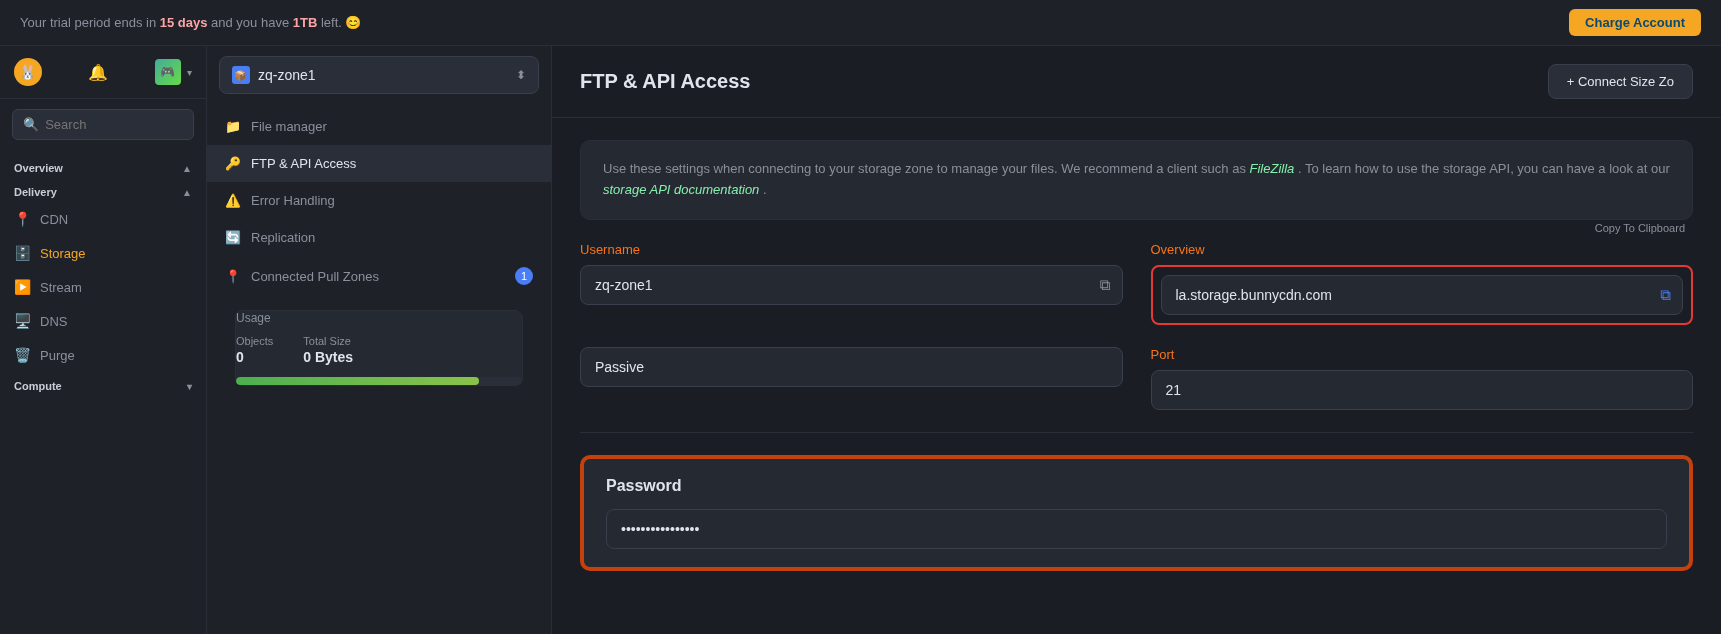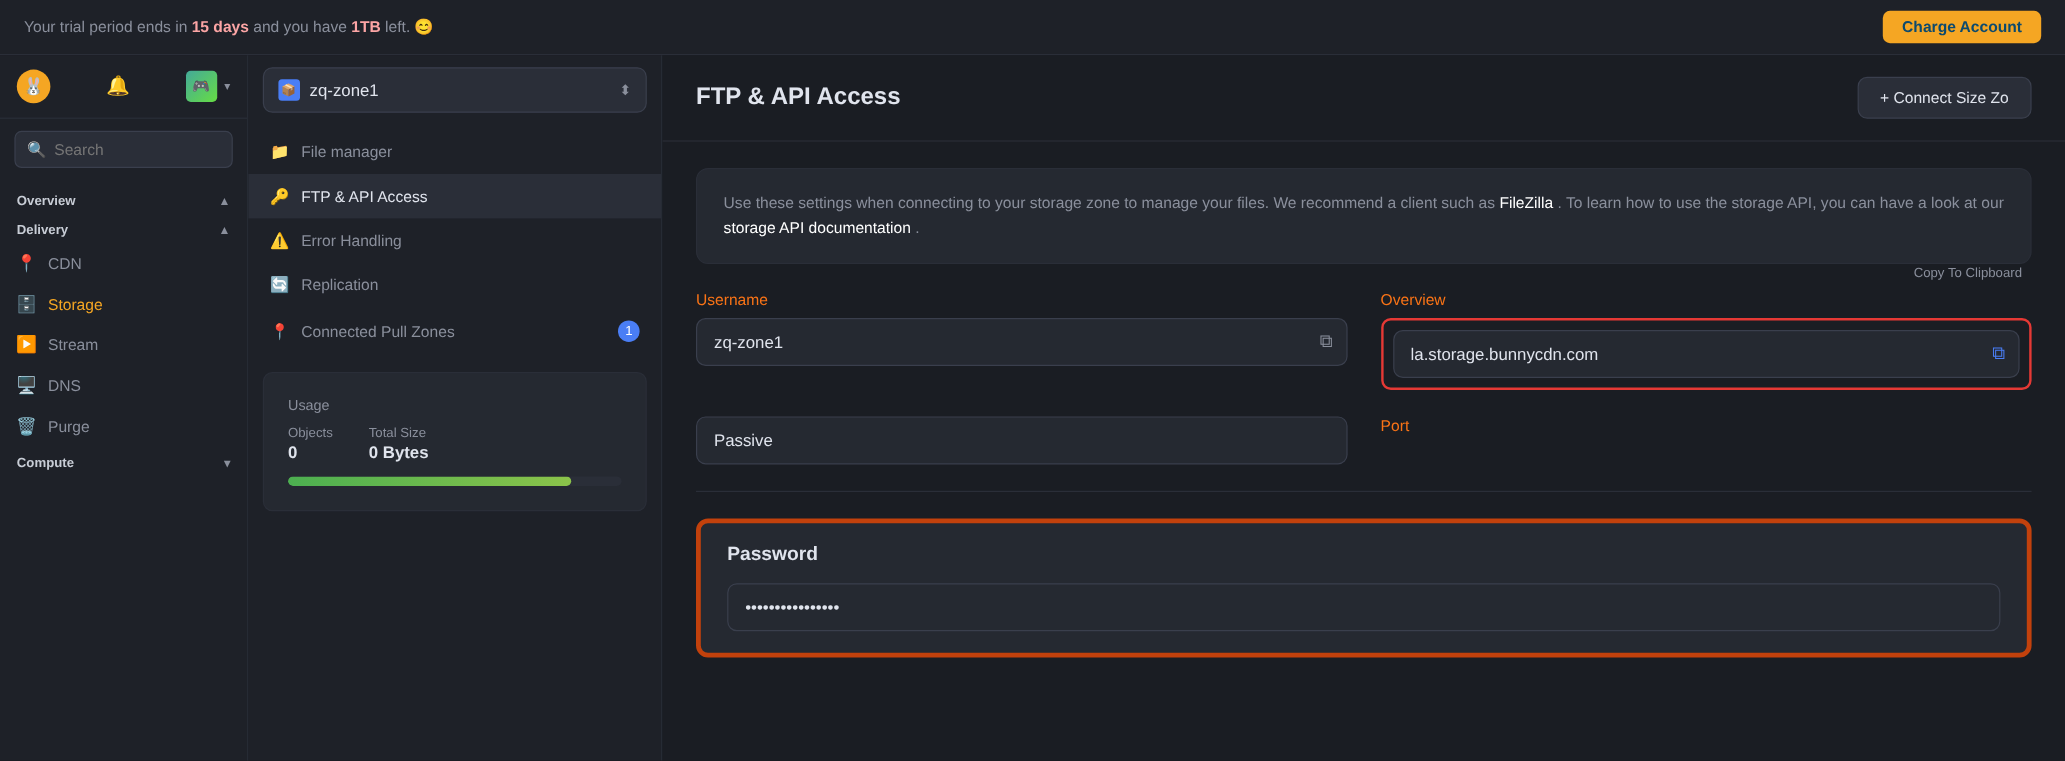--- a/index.html
+++ b/index.html
@@ -205,25 +205,25 @@
       width: 18px;
       height: 18px;
       border-radius: 50%;
       display: flex;
       align-items: center;
       justify-content: center;
       margin-left: auto;
     }
 
     .usage-section {
-      margin: 10px 12px;
+      margin: 10px 28px;
       background: #252931;
       border: 1px solid #2a2e38;
       border-radius: 8px;
-      padding: 20px;
+      padding: 0;
     }
     .usage-title { font-size: 12px; color: #8a8f9c; margin-bottom: 10px; }
     .usage-stats { display: flex; gap: 30px; margin-bottom: 12px; }
     .usage-stat-label { font-size: 11px; color: #8a8f9c; margin-bottom: 2px; }
     .usage-stat-value { font-size: 14px; color: #e0e4ed; font-weight: 600; }
     .usage-bar {
       height: 8px;
       background: #2a2e38;
       border-radius: 4px;
       overflow: hidden;
@@ -268,21 +268,21 @@
     .content-body { padding: 22px 28px; }
 
     .info-box {
       background: #252931;
       border: 1px solid #2a2e38;
       border-radius: 10px;
       padding: 18px 22px;
       margin-bottom: 22px;
     }
     .info-text { font-size: 13px; color: #8a8f9c; line-height: 1.6; }
-    .info-text a { color: #ffffff; text-decoration: none; }
+    .info-text a { color: #86efac; text-decoration: none; font-style: italic; }
 
     .form-grid {
       display: grid;
       grid-template-columns: 1fr 1fr;
       gap: 22px 28px;
     }
     .form-group { display: flex; flex-direction: column; gap: 8px; }
     .form-label { font-size: 13px; color: #f97316; font-weight: 400; }
     .form-input-wrap {
       position: relative;
@@ -512,20 +512,23 @@
         </div>
 
         <div class="form-group">
           <div class="form-input-wrap">
             <input class="form-input" type="text" readonly="" value="Passive" style="">
           </div>
         </div>
 
         <div class="form-group">
           <label class="form-label">Port</label>
+          <div class="form-input-wrap">
+            <input class="form-input" type="text" readonly="" value="21" style="">
+          </div>
         </div>
       </div>
 
       <hr class="section-divider">
 
       <div class="password-section">
         <h2 class="section-heading">Password</h2>
         <div class="form-input-wrap">
           <input class="form-input" type="password" value="••••••••••••••••" style="">
         </div>

